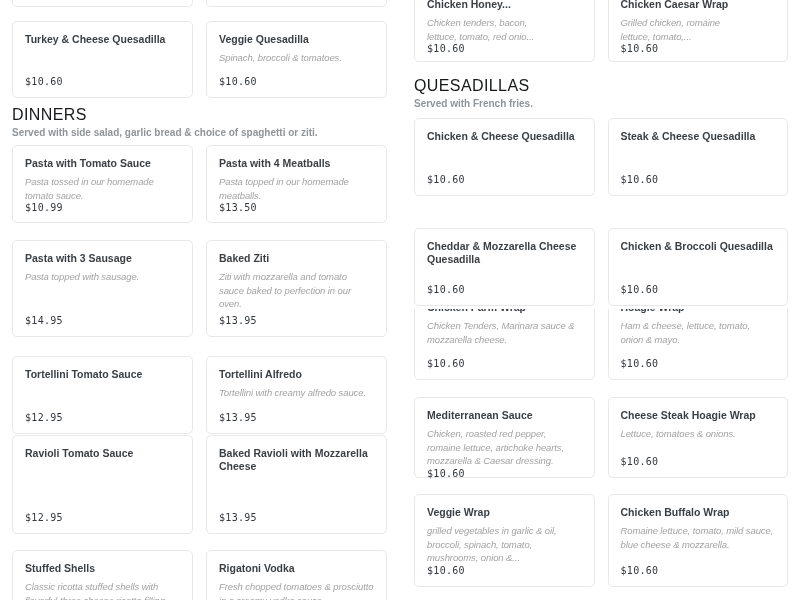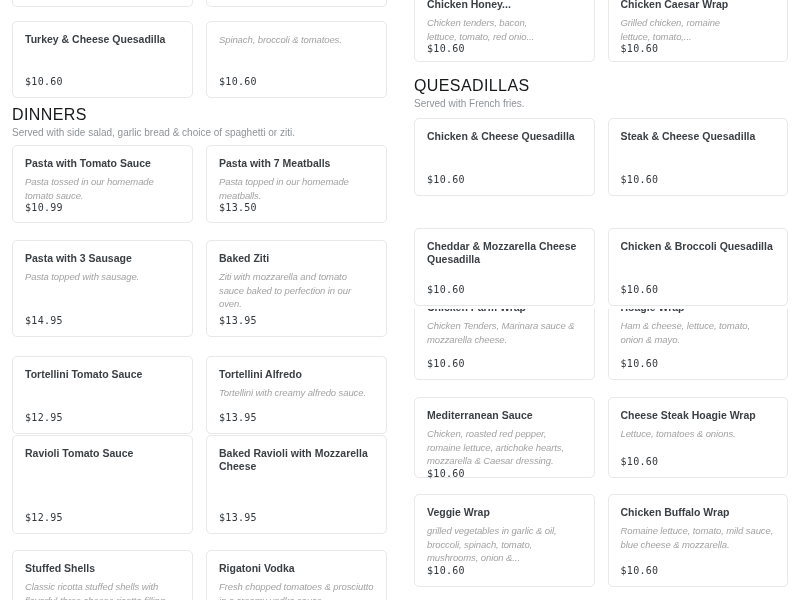--- a/index.html
+++ b/index.html
@@ -23,58 +23,59 @@
   }
   .card.cut-top{border-top:none;border-radius:0 0 5px 5px;padding:0;}
   .t{font-size:10.5px;font-weight:700;color:var(--title);line-height:13px;margin-bottom:5px;}
   .d{font-size:9.5px;color:var(--desc);line-height:13.5px;letter-spacing:-0.1px;font-style:italic;}
   .d.pre{white-space:pre-line;}
   .p{
     margin-top:auto;font-family:"DejaVu Sans Mono", monospace;font-size:10px;
     font-weight:400;color:var(--price);letter-spacing:0.3px;
   }
   .sec-h{font-size:16px;font-weight:400;color:var(--heading);letter-spacing:0.4px;line-height:14px;}
-  .sec-s{font-size:10px;color:var(--subheading);margin-top:5px;line-height:12px;}
+  .sec-s{font-size:10px;color:var(--subheading);margin-top:5px;line-height:12px;font-weight:bold;}
   .clipwrap{overflow:hidden;}
 </style>
 </head>
 <body>
 
 <div class="col" id="colL">
 
   <div class="row" style="height:7px">
     <div class="card cut-top"></div>
     <div class="card cut-top"></div>
   </div>
 
   <div class="row" style="height:77px;margin-top:14px">
     <div class="card">
       <div class="t">Turkey &amp; Cheese Quesadilla</div>
       <div class="d"></div>
       <div class="p">$10.60</div>
     </div>
     <div class="card">
+      <div class="t">Veggie Quesadilla</div>
       <div class="d">Spinach, broccoli &amp; tomatoes.</div>
       <div class="p">$10.60</div>
     </div>
   </div>
 
   <div style="margin-top:10px">
     <div class="sec-h">DINNERS</div>
     <div class="sec-s">Served with side salad, garlic bread &amp; choice of spaghetti or ziti.</div>
   </div>
 
   <div class="row" style="height:78px;margin-top:6px">
     <div class="card">
       <div class="t">Pasta with Tomato Sauce</div>
       <div class="d">Pasta tossed in our homemade tomato sauce.</div>
       <div class="p">$10.99</div>
     </div>
     <div class="card">
-      <div class="t">Pasta with 7 Meatballs</div>
+      <div class="t">Pasta with 4 Meatballs</div>
       <div class="d">Pasta topped in our homemade meatballs.</div>
       <div class="p">$13.50</div>
     </div>
   </div>
 
   <div class="row" style="height:97px;margin-top:17px">
     <div class="card">
       <div class="t">Pasta with 3 Sausage</div>
       <div class="d">Pasta topped with sausage.</div>
       <div class="p">$14.95</div>

